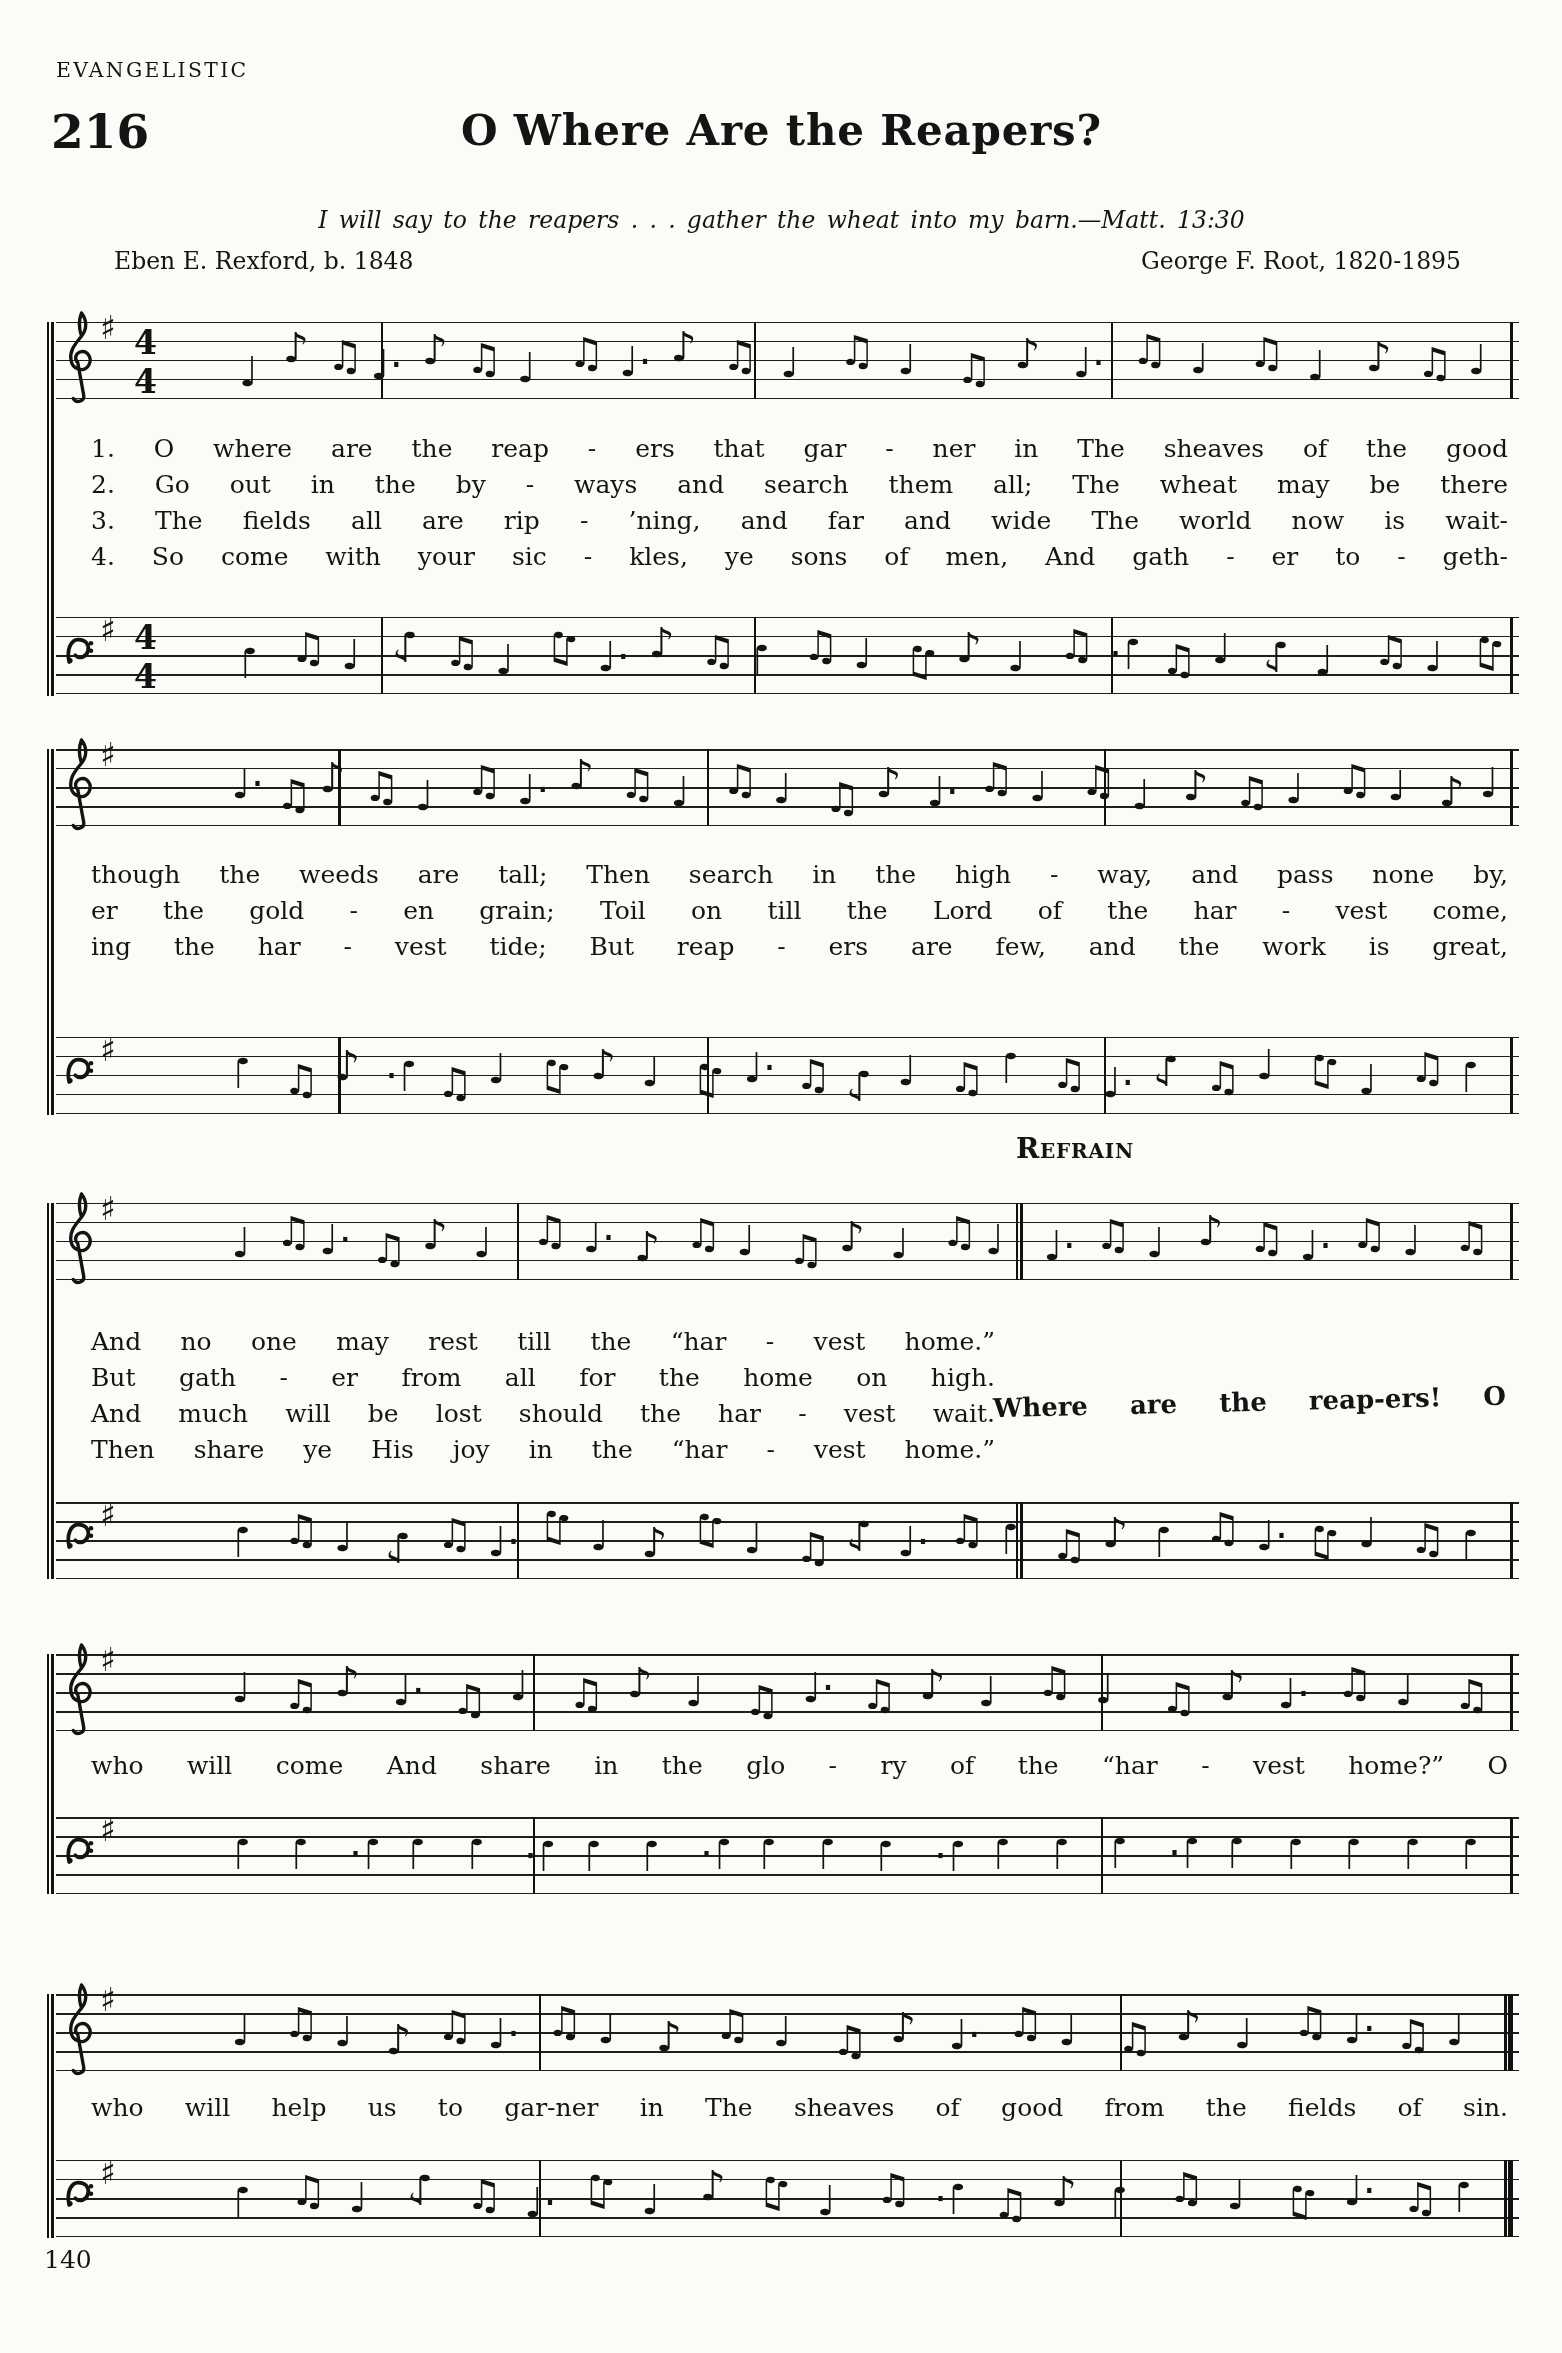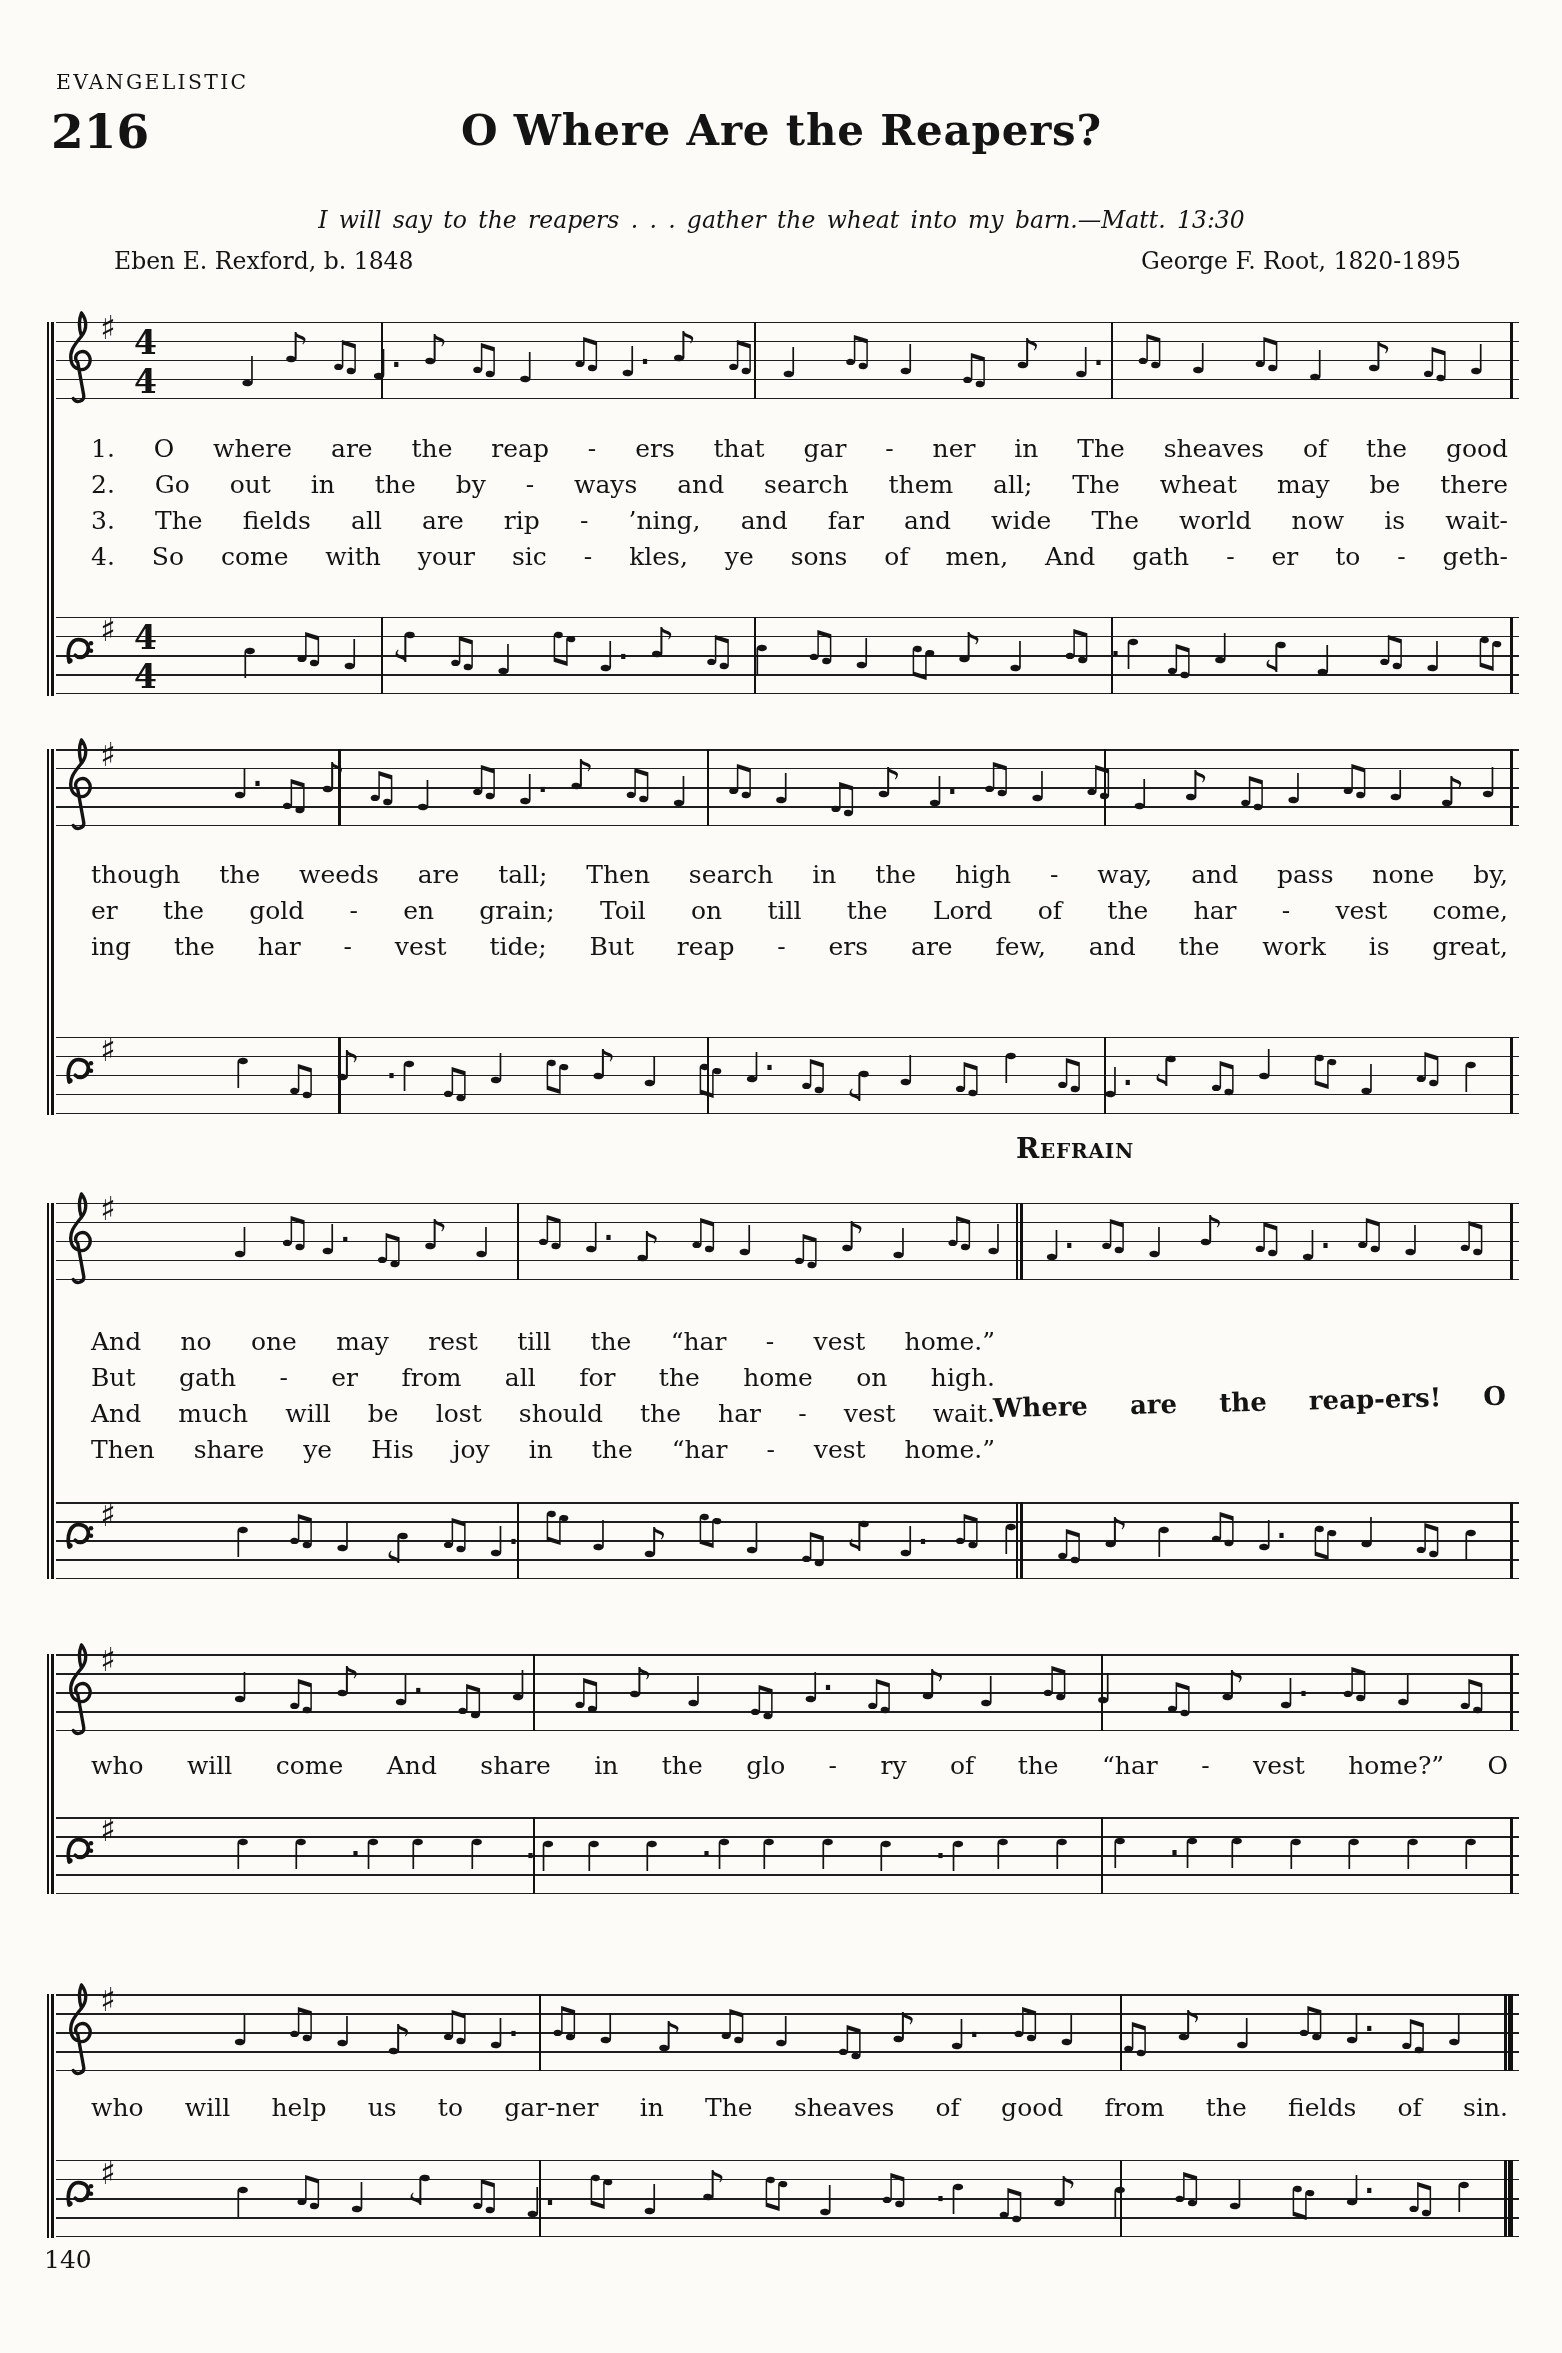--- a/index.html
+++ b/index.html
@@ -1,19 +1,19 @@
 <!DOCTYPE html>
 <html style="font-size:12px"><head>
 <meta charset="utf-8">
 <style>
   html,body{margin:0;padding:0;background:#dedbd6;}
   .page{position:relative;width:1563px;height:2354px;background:#fcfbf8;
         font-family:"DejaVu Serif",serif;color:#141414;overflow:hidden;}
   
-  .category{position:absolute;left:56px;top:58px;font-size:20.4px;letter-spacing:2.3px;margin-top:12px;}
+  .category{position:absolute;left:56px;top:58px;font-size:20.4px;letter-spacing:2.3px;}
   .hymn-num{position:absolute;left:51px;top:104px;font-size:47px;font-weight:700;}
   .title{position:absolute;left:0;width:1563px;top:106px;text-align:center;
          font-size:42px;font-weight:700;letter-spacing:0.8px;}
   .epigraph{position:absolute;left:0;width:1563px;top:206px;text-align:center;
             font-style:italic;font-size:23.5px;word-spacing:3.8px;}
   .attrib{position:absolute;left:114px;right:102px;top:247px;display:flex;
           justify-content:space-between;font-size:23.5px;}
   
   .system{position:absolute;left:47px;right:44px;}
   .sysrule{position:absolute;left:0;width:6.8px;

